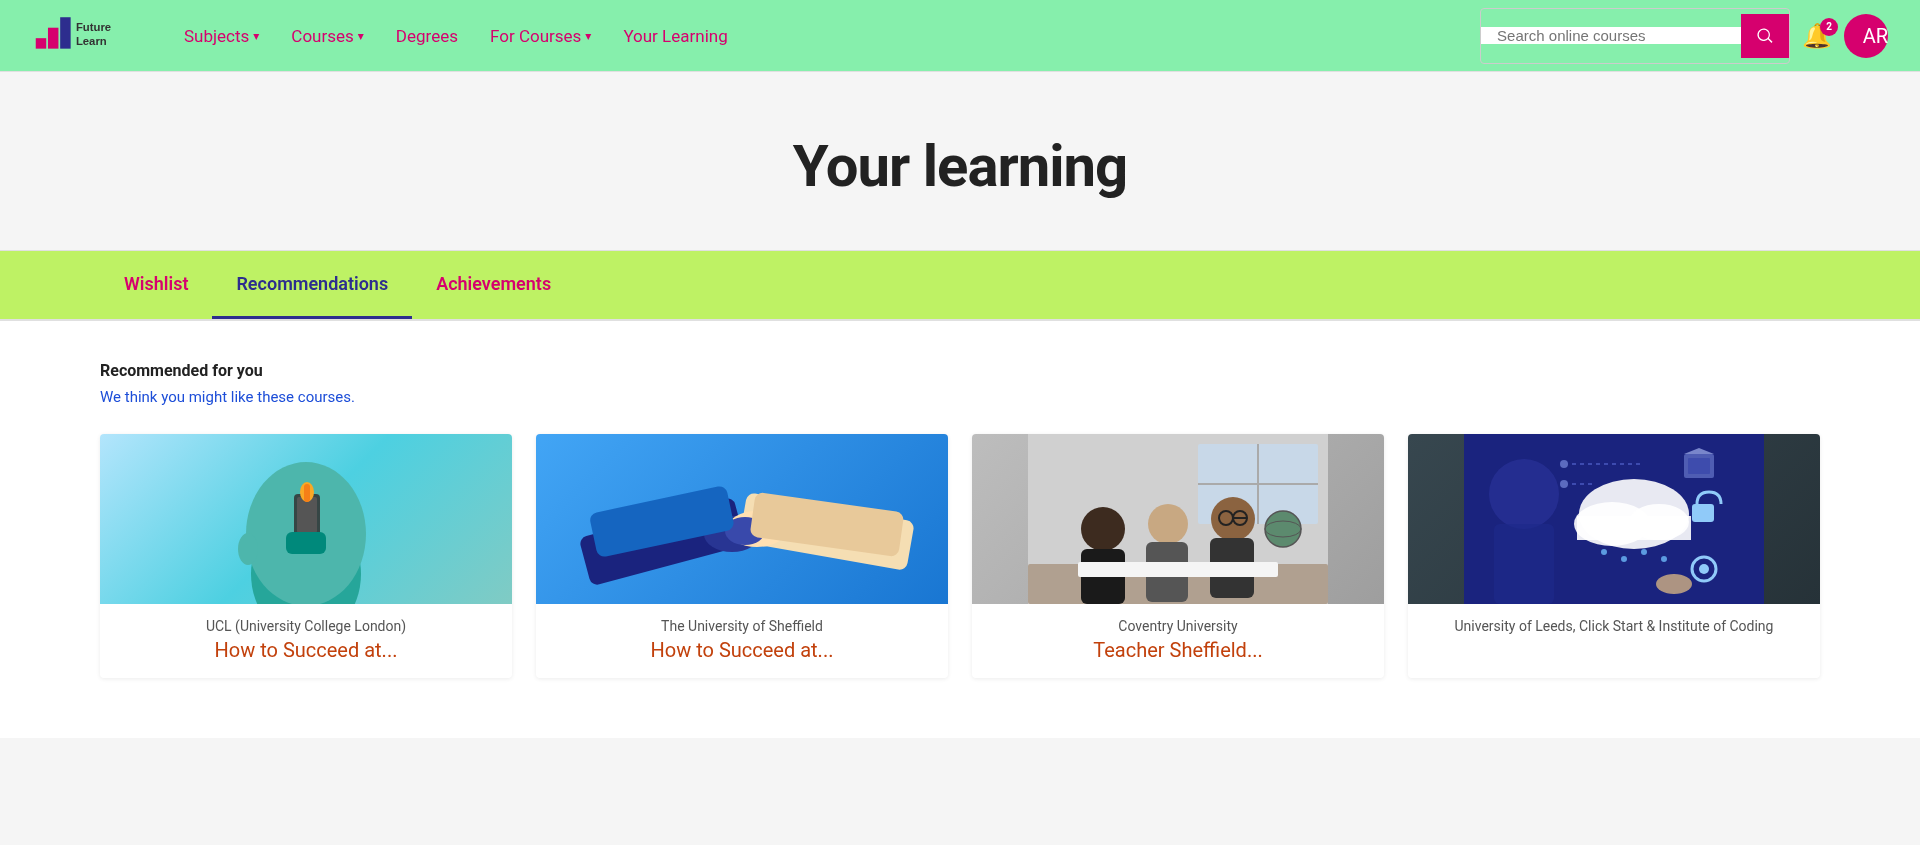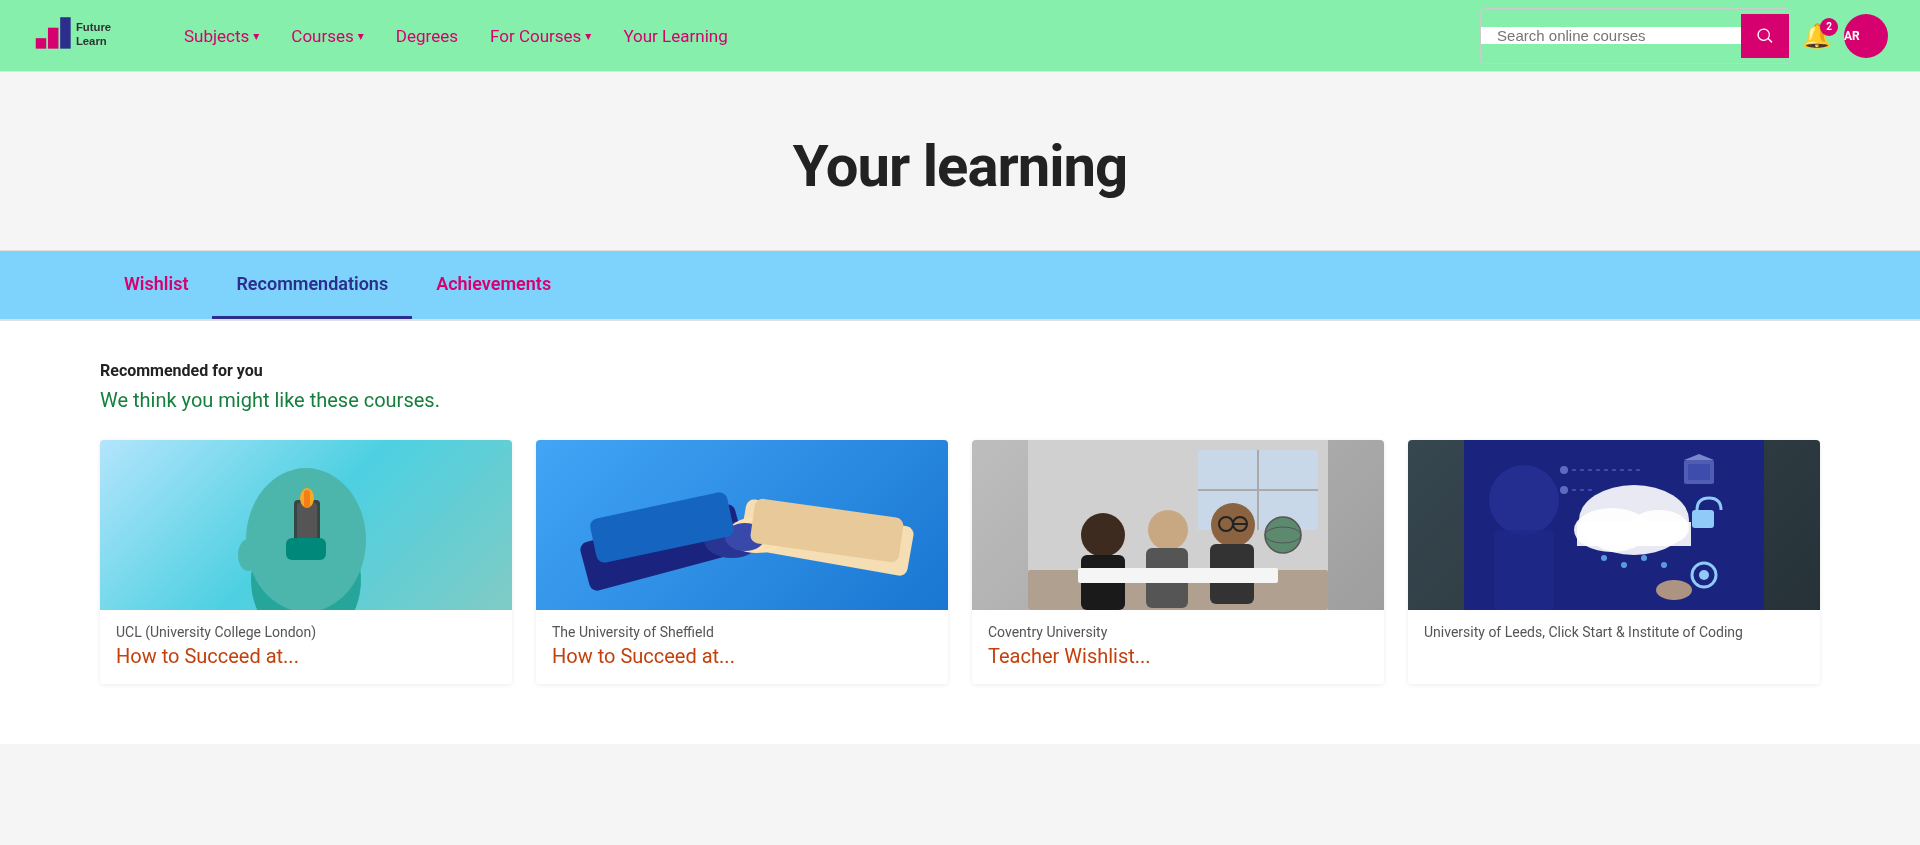--- a/index.html
+++ b/index.html
@@ -98,46 +98,46 @@
       height: 18px;
       display: flex;
       align-items: center;
       justify-content: center;
     }
     .avatar {
       width: 44px;
       height: 44px;
       background: #d6006e;
       color: #fff;
-      font-weight: 700;
-      font-size: 12px;
+      font-weight: 400;
+      font-size: 20px;
       border-radius: 50%;
       display: flex;
       align-items: center;
-      justify-content: flex-start;
+      justify-content: flex-end;
       cursor: pointer;
     }
 
     
     .hero {
       background: #f5f5f5;
       text-align: center;
       padding: 60px 32px 50px;
       border-bottom: 1px solid #e0e0e0;
     }
     .hero h1 {
       font-size: 58px;
       font-weight: 700;
       color: #222;
       letter-spacing: -1px;
     }
 
     
     .tabs-section {
-      background: #7dd3fc;
+      background: #bef264;
       padding: 0 100px;
       border-bottom: 2px solid #e0e0e0;
     }
     .tabs {
       display: flex;
       gap: 0;
     }
     .tab {
       padding: 22px 24px;
       font-size: 18px;
@@ -157,22 +157,22 @@
       background: #fff;
       padding: 40px 100px 60px;
     }
     .section-title {
       font-size: 16px;
       font-weight: 700;
       color: #222;
       margin-bottom: 8px;
     }
     .section-subtitle {
-      font-size: 20px;
-      color: #15803d;
+      font-size: 15px;
+      color: #1d4ed8;
       margin-bottom: 28px;
     }
 
     
     .cards-grid {
       display: grid;
       grid-template-columns: repeat(4, 1fr);
       gap: 24px;
     }
     .card {
@@ -205,20 +205,21 @@
     
     .card-img-3 {
       background: linear-gradient(135deg, #bdbdbd 0%, #9e9e9e 100%);
     }
     
     .card-img-4 {
       background: linear-gradient(135deg, #37474f 0%, #263238 100%);
     }
     .card-body {
       padding: 14px 16px 16px;
+      text-align: center;
     }
     .card-institution {
       font-size: 14px;
       color: #555;
       margin-bottom: 4px;
     }
     .card-title {
       font-size: 20px;
       font-weight: 400;
       color: #c2410c;
@@ -381,21 +382,21 @@
 
           <circle cx="198" cy="84" r="7" fill="none" stroke="#222" stroke-width="2"></circle>
           <circle cx="212" cy="84" r="7" fill="none" stroke="#222" stroke-width="2"></circle>
           <line x1="205" y1="84" x2="219" y2="84" stroke="#222" stroke-width="2"></line>
 
           <rect x="50" y="128" width="200" height="15" rx="2" fill="#f5f5f5"></rect>
         </svg>
       </div>
       <div class="card-body">
         <p class="card-institution">Coventry University</p>
-        <p class="card-title">Teacher Wishlist...</p>
+        <p class="card-title">Teacher Sheffield...</p>
       </div>
     </div>
 
     <div class="card">
       <div class="card-img-placeholder card-img-4">
         <svg class="cloud-svg" viewBox="0 0 300 170" xmlns="http://www.w3.org/2000/svg">
 
           <rect x="0" y="0" width="300" height="170" fill="#1a237e"></rect>
 
           <circle cx="60" cy="60" r="35" fill="#2a3298" opacity="0.7"></circle>

